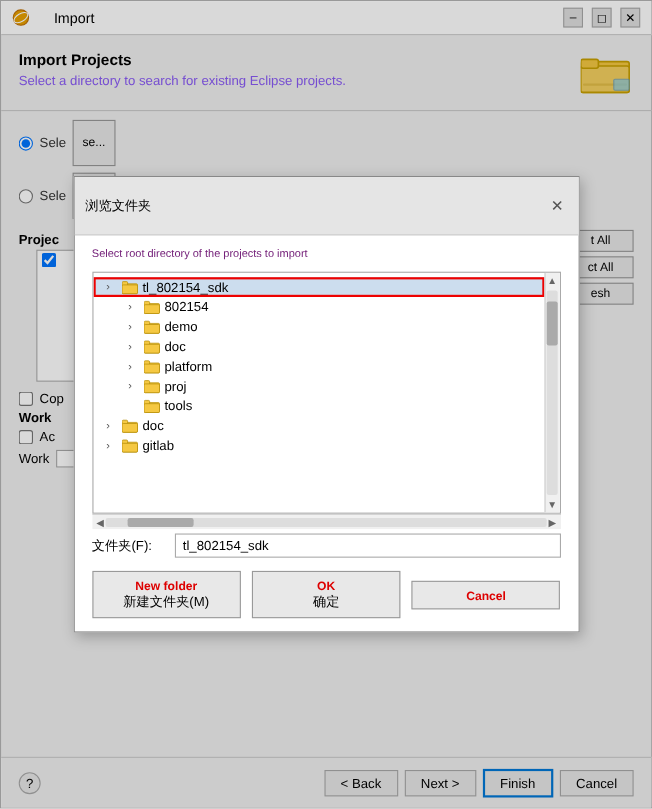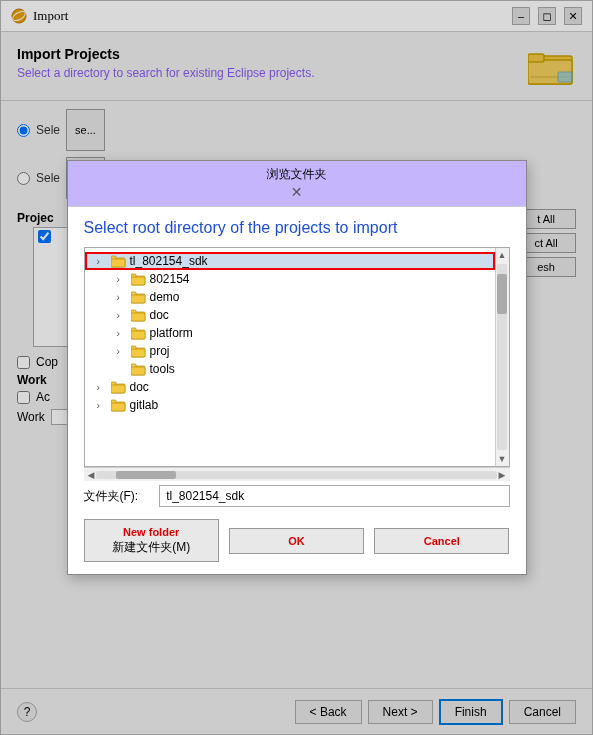--- a/index.html
+++ b/index.html
@@ -27,22 +27,21 @@
       background: #fff;
       border-bottom: 1px solid #ccc;
       padding: 6px 10px;
       display: flex;
       align-items: center;
       justify-content: space-between;
     }
     .title-bar-left {
       display: flex;
       align-items: center;
-      gap: 6px;
-      font-family: Liberation Serif, serif;
+      gap: 22px;
     }
     .title-icon {
       width: 16px;
       height: 16px;
     }
     .title-text {
       font-size: 13px;
       font-weight: normal;
     }
     .title-controls {
@@ -225,50 +224,49 @@
 
     .dialog {
       background: #fff;
       border: 1px solid #888;
       box-shadow: 2px 4px 12px rgba(0,0,0,0.25);
       width: 460px;
       font-size: 12px;
     }
 
     .dialog-title-bar {
-      background: #c4b5fd;
+      background: #e5e5e5;
       border-bottom: 1px solid #ccc;
-      padding: 5px 10px;
+      padding: 17px 10px;
       display: flex;
       align-items: center;
       justify-content: space-between;
-      flex-direction: column;
     }
     .dialog-title-text {
       font-size: 12px;
       font-weight: normal;
     }
     .dialog-close-btn {
       width: 18px;
       height: 18px;
       background: none;
       border: none;
       cursor: pointer;
       font-size: 14px;
       line-height: 1;
       color: #555;
     }
 
     .dialog-body {
       padding: 12px 16px;
     }
     .dialog-subtitle {
-      font-size: 16px;
+      font-size: 10px;
       margin-bottom: 10px;
-      color: #1d4ed8;
+      color: #701a75;
     }
 
     
     .tree-container {
       border: 1px solid #aaa;
       height: 220px;
       overflow: auto;
       background: #fff;
       font-size: 12px;
       position: relative;
@@ -671,20 +669,21 @@
           <input class="folder-input" id="folder-input" value="tl_802154_sdk" style="">
         </div>
 
         <div class="dialog-btn-row">
           <button class="dlg-btn-new">
             <span class="dlg-btn-label">New folder</span>
             <span class="dlg-btn-sub">新建文件夹(M)</span>
           </button>
           <button class="dlg-btn-ok">
             <span class="dlg-btn-ok-label">OK</span>
+            <span class="dlg-btn-sub">确定</span>
           </button>
           <button class="dlg-btn-cancel">
             <span class="dlg-btn-cancel-label">Cancel</span>
           </button>
         </div>
       </div>
     </div>
   </div>
 
 </div>

